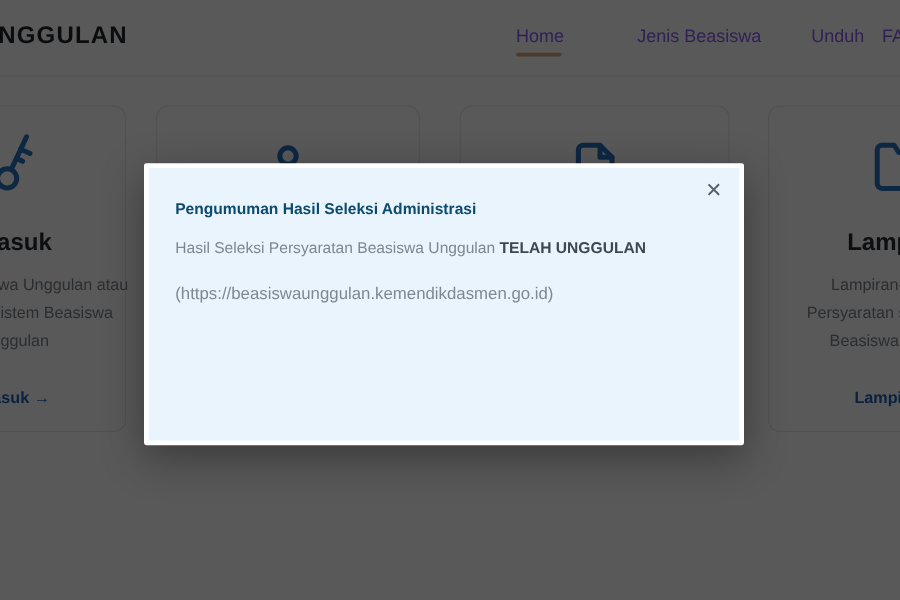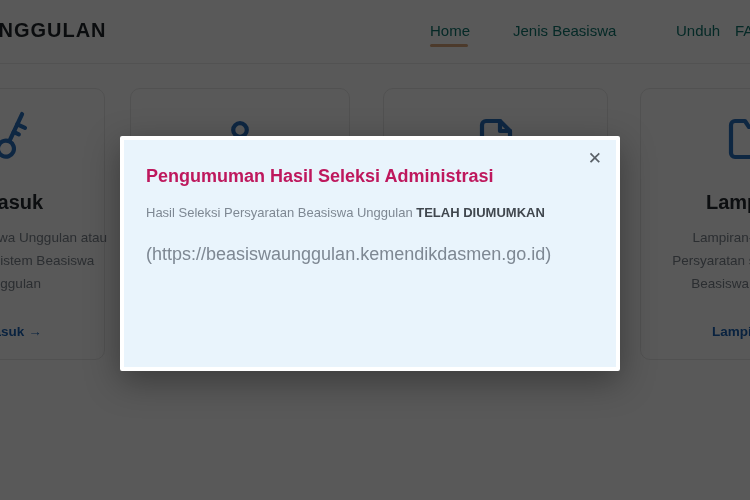--- a/index.html
+++ b/index.html
@@ -2,23 +2,23 @@
 <html><head>
 <meta charset="utf-8">
 <style>
   html,body{margin:0;padding:0;}
   body{font-family:"Liberation Sans","DejaVu Sans",sans-serif;background:#fff;}
   .stage{position:relative;width:750px;height:500px;overflow:hidden;background:#fff;}
 
   
   .navbar{position:absolute;left:0;top:0;width:750px;height:63px;background:#fff;border-bottom:1px solid #ececec;}
   .logo{position:absolute;left:-17px;top:19px;font-size:20px;font-weight:bold;letter-spacing:1px;color:#1f2428;white-space:nowrap;}
-  .nav-item{position:absolute;top:22px;font-size:15px;font-weight:500;color:#0f766e;white-space:nowrap;cursor:pointer;}
+  .nav-item{position:absolute;top:22px;font-size:15px;font-weight:500;color:#8b5cf6;white-space:nowrap;cursor:pointer;}
   .nav-home{left:430px;}
-  .nav-jenis{left:513px;}
+  .nav-jenis{left:531px;}
   .nav-unduh{left:676px;}
   .nav-faq{left:735px;}
   .nav-underline{position:absolute;left:430px;top:44px;width:38px;height:3px;background:#d9a77c;border-radius:2px;}
 
   
   .card{position:absolute;top:88px;height:272px;background:#fff;border:1px solid #e7e7e7;border-radius:10px;box-sizing:border-box;}
   .card-inner{display:flex;flex-direction:column;align-items:center;text-align:center;height:100%;box-sizing:border-box;padding:26px 15px 20px;}
   .card1{left:-117px;width:222px;}
   .card1 .card-inner{transform:translateX(18px);}
   .card2{left:130px;width:220px;}
@@ -29,24 +29,24 @@
   .card-title{margin-top:28px;font-size:20px;font-weight:bold;color:#24292e;}
   .card-body{margin-top:13px;font-size:13.5px;line-height:1.7;color:#7b838c;}
   .card-link{margin-top:auto;font-size:13.5px;font-weight:600;color:#1b63b5;cursor:pointer;white-space:nowrap;}
 
   
   .overlay{position:absolute;left:0;top:0;width:750px;height:500px;background:rgba(0,0,0,0.65);z-index:10;}
   .modal{position:absolute;left:120px;top:136px;width:500px;min-height:235px;box-sizing:border-box;
          background:#e9f4fc;border:4px solid #ffffff;border-radius:2px;z-index:20;
          box-shadow:0 10px 34px rgba(0,0,0,0.35);padding:24px 22px 26px;}
   .modal-close{position:absolute;top:6px;right:10px;font-size:17px;color:#5a6168;cursor:pointer;line-height:1;padding:4px;}
-  .modal-title{font-size:18px;font-weight:bold;color:#be185d;margin:2px 0 0 0;}
+  .modal-title{font-size:13px;font-weight:bold;color:#0c4a6e;margin:2px 0 0 0;}
   .modal-p{font-size:13px;line-height:1.68;color:#7e8893;margin-top:15px;}
   .modal-p .strong{font-weight:bold;color:#40474e;}
-  .modal-url{font-size:18px;line-height:1.68;color:#7e8893;}
+  .modal-url{font-size:14px;line-height:1.68;color:#7e8893;}
 </style>
 </head>
 <body>
 
 <div class="stage">
 
   <div class="navbar">
     <div class="logo">UNGGULAN</div>
     <div class="nav-item nav-home">Home</div>
     <div class="nav-underline"></div>
@@ -104,19 +104,19 @@
       <div class="card-body">Lampiran-Lampiran Persyaratan seperti Essay Beasiswa Unggulan</div>
       <div class="card-link">Lampiran →</div>
     </div>
   </div>
 
   <div class="overlay"></div>
 
   <div class="modal">
     <div class="modal-close">✕</div>
     <div class="modal-title">Pengumuman Hasil Seleksi Administrasi</div>
-    <div class="modal-p"><span>Hasil Seleksi Persyaratan Beasiswa Unggulan </span><span class="strong">TELAH DIUMUMKAN</span></div>
+    <div class="modal-p"><span>Hasil Seleksi Persyaratan Beasiswa Unggulan </span><span class="strong">TELAH UNGGULAN</span></div>
     <div class="modal-p">
       <div class="modal-url">(https://beasiswaunggulan.kemendikdasmen.go.id)</div>
     </div>
   </div>
 
 </div>
 
 </body></html>

